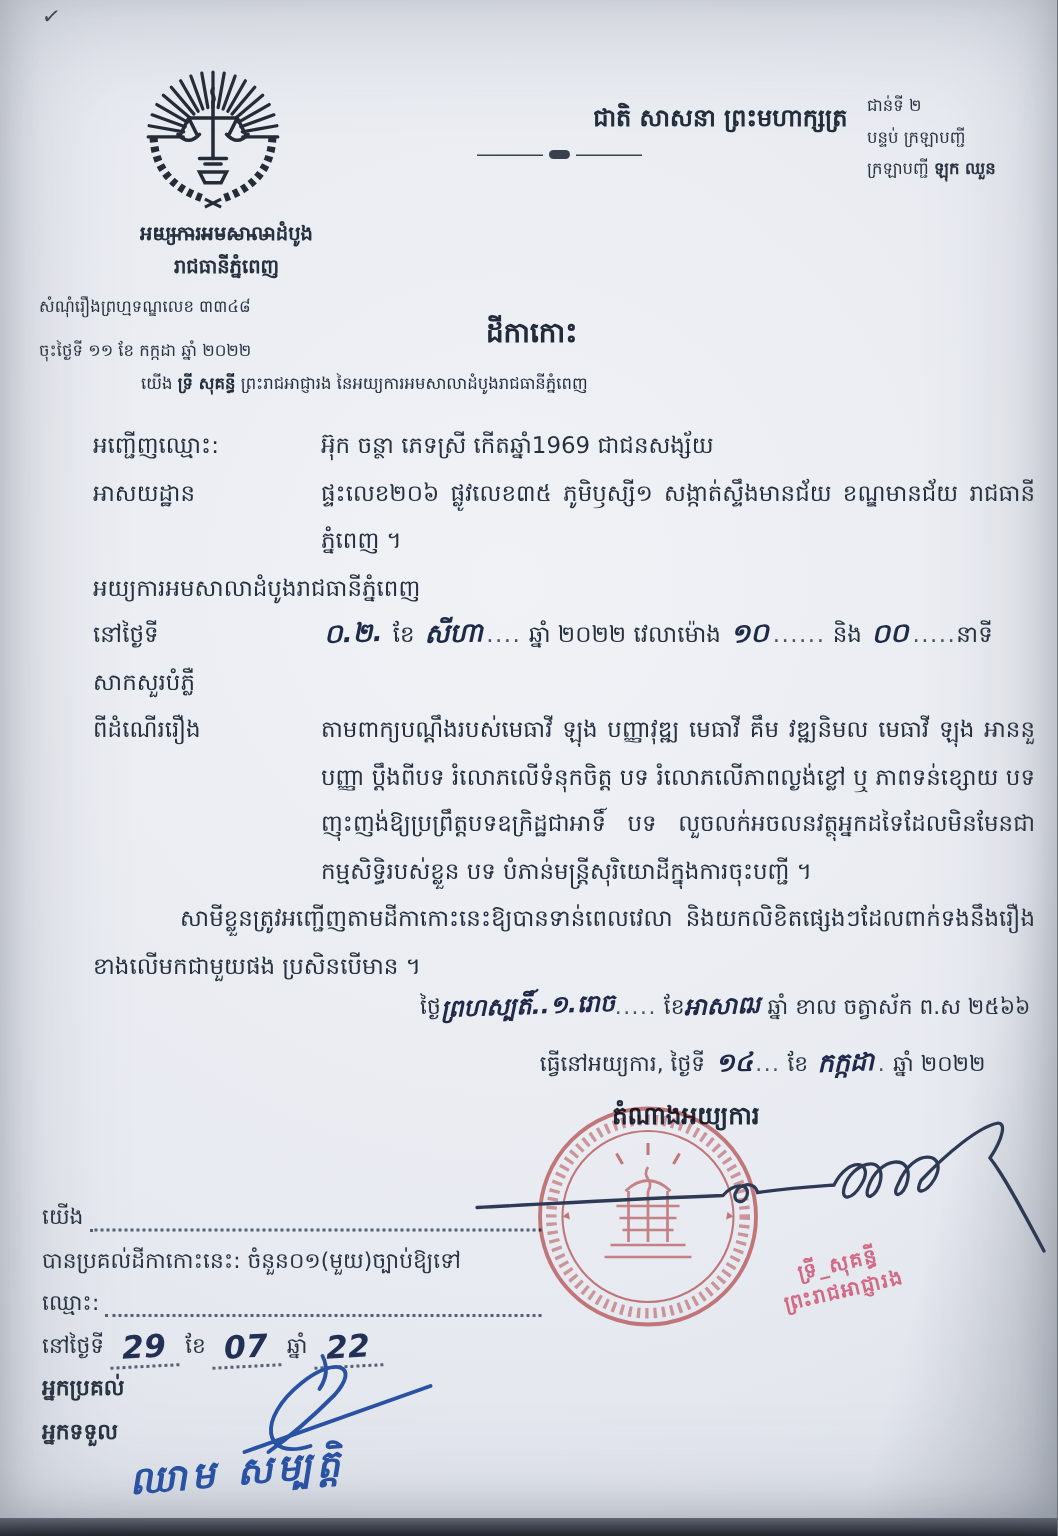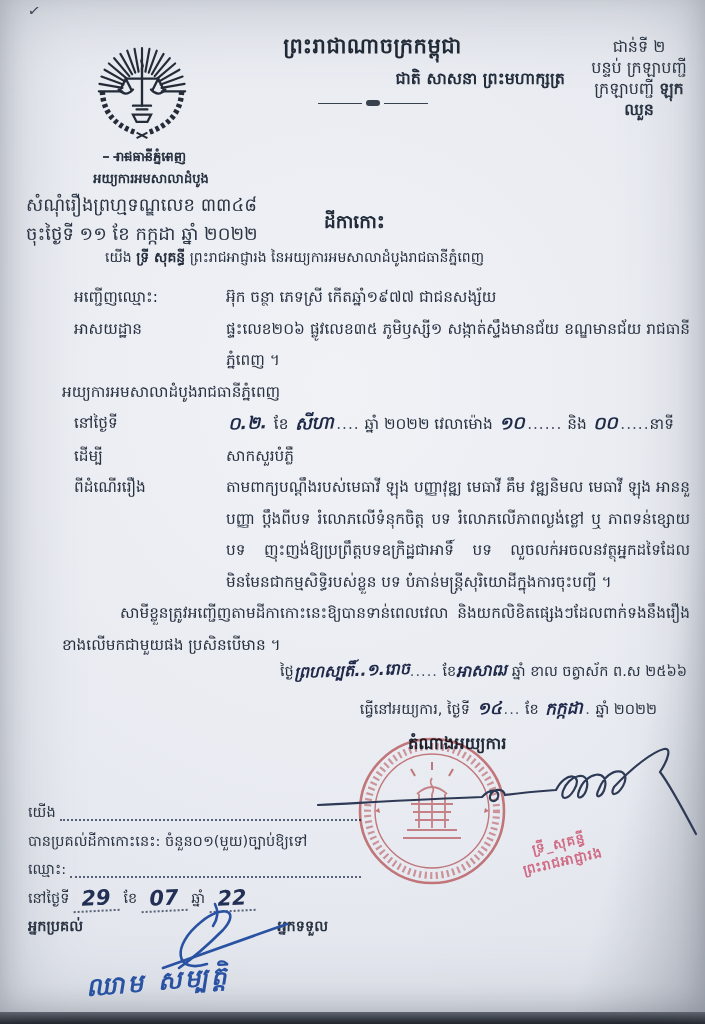--- a/index.html
+++ b/index.html
@@ -20,35 +20,35 @@
   
   .emblem{position:absolute;left:88px;top:26px;width:108px;text-align:center;}
   .emblem-dash{margin:8px auto 0;width:78px;border-top:2px dashed #3c4452;height:0;}
   .hdr-kingdom{position:absolute;left:180px;top:32px;width:385px;text-align:center;
     font-size:21px;font-weight:bold;letter-spacing:.5px;color:#1f2835;}
   .hdr-motto{position:absolute;left:180px;top:68px;width:385px;text-align:right;
     font-size:16px;font-weight:bold;color:#242e3d;}
   .hdr-divider{position:absolute;left:318px;top:100px;width:110px;display:flex;align-items:center;gap:4px;}
   .hdr-divider i{flex:1;border-top:1.6px solid #39414f;}
   .hdr-divider b{width:14px;height:6px;background:#39414f;border-radius:3px;}
-  .hdr-office{position:absolute;left:578px;top:36px;width:122px;text-align:center;
-    font-size:16px;line-height:21px;color:#2a3342;}
+  .hdr-office{position:absolute;left:578px;top:60px;width:122px;
+    font-size:11px;line-height:21px;color:#2a3342;}
   .hdr-office b{font-weight:bold;}
   
   .office-block{position:absolute;left:26px;top:146px;width:310px;}
   .ob-bold{text-align:center;width:250px;font-weight:bold;font-size:13px;line-height:22px;color:#27303f;}
-  .ob-reg{font-size:18px;line-height:29px;color:#2a3342;}
+  .ob-reg{font-size:11px;line-height:29px;color:#2a3342;}
   .doc-title{position:absolute;left:232px;top:210px;width:245px;text-align:center;
     font-size:18.5px;font-weight:bold;color:#222b39;}
-  .intro{position:absolute;left:94px;top:248px;right:28px;font-size:14px;color:#242d3c;margin-left:11px;}
+  .intro{position:absolute;left:94px;top:248px;right:28px;font-size:11px;color:#242d3c;}
   .intro .name{font-weight:bold;}
   
   .fields{position:absolute;left:62px;right:15px;top:282px;font-size:15.3px;line-height:31.5px;}
   .frow{display:flex;}
-  .flabel{flex:none;width:152px;color:#27303f;margin-left:12px;}
+  .flabel{flex:none;width:152px;color:#27303f;}
   .fval{flex:1;text-align:justify;color:#27303f;}
   .dateval .hw{font-style:italic;font-size:17.5px;font-weight:600;color:#1e2a47;
     display:inline-block;transform:rotate(-2deg);padding:0 2px;}
   .dots{letter-spacing:1px;color:#4a5364;}
   .closing-wrap{margin-top:0;text-indent:58px;text-align:justify;font-size:15.3px;line-height:31.5px;color:#27303f;}
   
   .lunar-line{position:absolute;right:18px;top:660px;font-size:14.5px;color:#27303f;white-space:nowrap;}
   .lunar-line .hw{font-style:italic;font-size:16px;font-weight:600;color:#20294a;display:inline-block;transform:rotate(-2deg);}
   .made-line{position:absolute;right:48px;top:697px;font-size:14.5px;color:#27303f;white-space:nowrap;}
   .made-line .hw{font-style:italic;font-size:17px;font-weight:600;color:#20294a;display:inline-block;transform:rotate(-2deg);padding:0 2px;}
@@ -61,21 +61,21 @@
     color:#cf5d79;font-weight:bold;font-size:13.5px;line-height:18px;letter-spacing:1px;
     text-align:center;opacity:.9;}
   
   .delivery{position:absolute;left:28px;top:798px;width:335px;font-size:14.5px;line-height:28.5px;color:#2a3342;}
   .dl-line{display:flex;align-items:flex-end;}
   .leader{flex:1;border-bottom:2px dotted #566076;margin:0 2px 6px 4px;}
   .dl-nowrap{white-space:nowrap;}
   .dl-date{display:flex;align-items:flex-end;gap:4px;}
   .hwfill{display:inline-block;min-width:46px;text-align:center;border-bottom:2px dotted #566076;
     font-style:italic;font-size:21px;font-weight:600;color:#233055;transform:rotate(-3deg);line-height:24px;}
-  .dl-roles{display:flex;width:300px;justify-content:space-between;font-weight:600;}
+  .dl-roles{display:flex;width:300px;justify-content:space-between;font-weight:600;flex-direction:column;}
   .recv-sig{position:absolute;left:145px;top:898px;z-index:2;}
   .recv-name{position:absolute;left:86px;top:966px;z-index:2;font-style:italic;font-size:25px;
     letter-spacing:3px;color:#2a52a3;transform:rotate(-5deg);font-weight:600;}
 </style>
 </head>
 <body>
 
 <div class="page">
 
   <div class="pen-mark">✓</div>
@@ -116,56 +116,55 @@
       </g>
       <g fill="none" stroke="#252c38" stroke-width="6" stroke-dasharray="4 3.2">
         <path d="M16,72 Q17,106 54,118"></path>
         <path d="M104,72 Q103,106 66,118"></path>
       </g>
       <path d="M54,118 L66,124 M66,118 L54,124" stroke="#252c38" stroke-width="2.2"></path>
     </svg>
     <div class="emblem-dash"></div>
   </div>
 
-  <div class="hdr-kingdom">ព្រះរាជាណាចក្រកម្ពុជា</div>
   <div class="hdr-motto">ជាតិ សាសនា ព្រះមហាក្សត្រ</div>
   <div class="hdr-divider">
       <i></i>
       <b></b>
       <i></i>
     </div>
 
   <div class="hdr-office">
     <div>ជាន់ទី ២</div>
     <div>បន្ទប់ ក្រឡាបញ្ជី</div>
     <div>
       <span>ក្រឡាបញ្ជី</span>
       <b>ឡុក ឈួន</b>
     </div>
   </div>
 
   <div class="office-block">
+    <div class="ob-bold">អយ្យការអមសាលាដំបូង</div>
     <div class="ob-bold">រាជធានីភ្នំពេញ</div>
-    <div class="ob-bold">អយ្យការអមសាលាដំបូង</div>
     <div class="ob-reg">សំណុំរឿងព្រហ្មទណ្ឌលេខ ៣៣៤៨</div>
     <div class="ob-reg">ចុះថ្ងៃទី ១១ ខែ កក្កដា ឆ្នាំ ២០២២</div>
   </div>
 
   <div class="doc-title">ដីកាកោះ</div>
 
   <div class="intro">
     <span>យើង</span>
     <b class="name">ទ្រី សុគន្ធី</b>
     <span>ព្រះរាជអាជ្ញារង នៃអយ្យការអមសាលាដំបូងរាជធានីភ្នំពេញ</span>
   </div>
 
   <div class="fields">
     <div class="frow">
       <div class="flabel">អញ្ជើញឈ្មោះ:</div>
-      <div class="fval">អ៊ុក ចន្ថា ភេទស្រី កើតឆ្នាំ១៩៧៧ ជាជនសង្ស័យ</div>
+      <div class="fval">អ៊ុក ចន្ថា ភេទស្រី កើតឆ្នាំ1969 ជាជនសង្ស័យ</div>
     </div>
     <div class="frow">
       <div class="flabel">អាសយដ្ឋាន</div>
       <div class="fval">ផ្ទះលេខ២០៦ ផ្លូវលេខ៣៥ ភូមិឫស្សី១ សង្កាត់ស្ទឹងមានជ័យ ខណ្ឌមានជ័យ រាជធានីភ្នំពេញ ។</div>
     </div>
     <div class="frow">
       <div class="fval">អយ្យការអមសាលាដំបូងរាជធានីភ្នំពេញ</div>
     </div>
     <div class="frow">
       <div class="flabel">នៅថ្ងៃទី</div>
@@ -173,21 +172,20 @@
         <span class="hw">០.២.</span>
         <span>ខែ</span>
         <span class="hw">សីហា</span><span class="dots">....</span>
         <span>ឆ្នាំ ២០២២ វេលាម៉ោង</span>
         <span class="hw">១០</span><span class="dots">......</span>
         <span>និង</span>
         <span class="hw">០០</span><span class="dots">.....</span><span>នាទី</span>
       </div>
     </div>
     <div class="frow">
-      <div class="flabel">ដើម្បី</div>
       <div class="fval">សាកសួរបំភ្លឺ</div>
     </div>
     <div class="frow">
       <div class="flabel">ពីដំណើររឿង</div>
       <div class="fval">តាមពាក្យបណ្ដឹងរបស់មេធាវី ឡុង បញ្ញាវុឌ្ឍ មេធាវី គឹម វឌ្ឍនិមល មេធាវី ឡុង អាននួបញ្ញា ប្ដឹងពីបទ រំលោភលើទំនុកចិត្ត បទ រំលោភលើភាពល្ងង់ខ្លៅ ឬ ភាពទន់ខ្សោយ បទ ញុះញង់ឱ្យប្រព្រឹត្តបទឧក្រិដ្ឋជាអាទិ៍ បទ លួចលក់អចលនវត្ថុអ្នកដទៃដែលមិនមែនជាកម្មសិទ្ធិរបស់ខ្លួន បទ បំភាន់មន្ត្រីសុរិយោដីក្នុងការចុះបញ្ជី ។</div>
     </div>
     <div class="closing-wrap">សាមីខ្លួនត្រូវអញ្ជើញតាមដីកាកោះនេះឱ្យបានទាន់ពេលវេលា និងយកលិខិតផ្សេងៗដែលពាក់ទងនឹងរឿងខាងលើមកជាមួយផង ប្រសិនបើមាន ។</div>
   </div>
 
   <div class="lunar-line">

